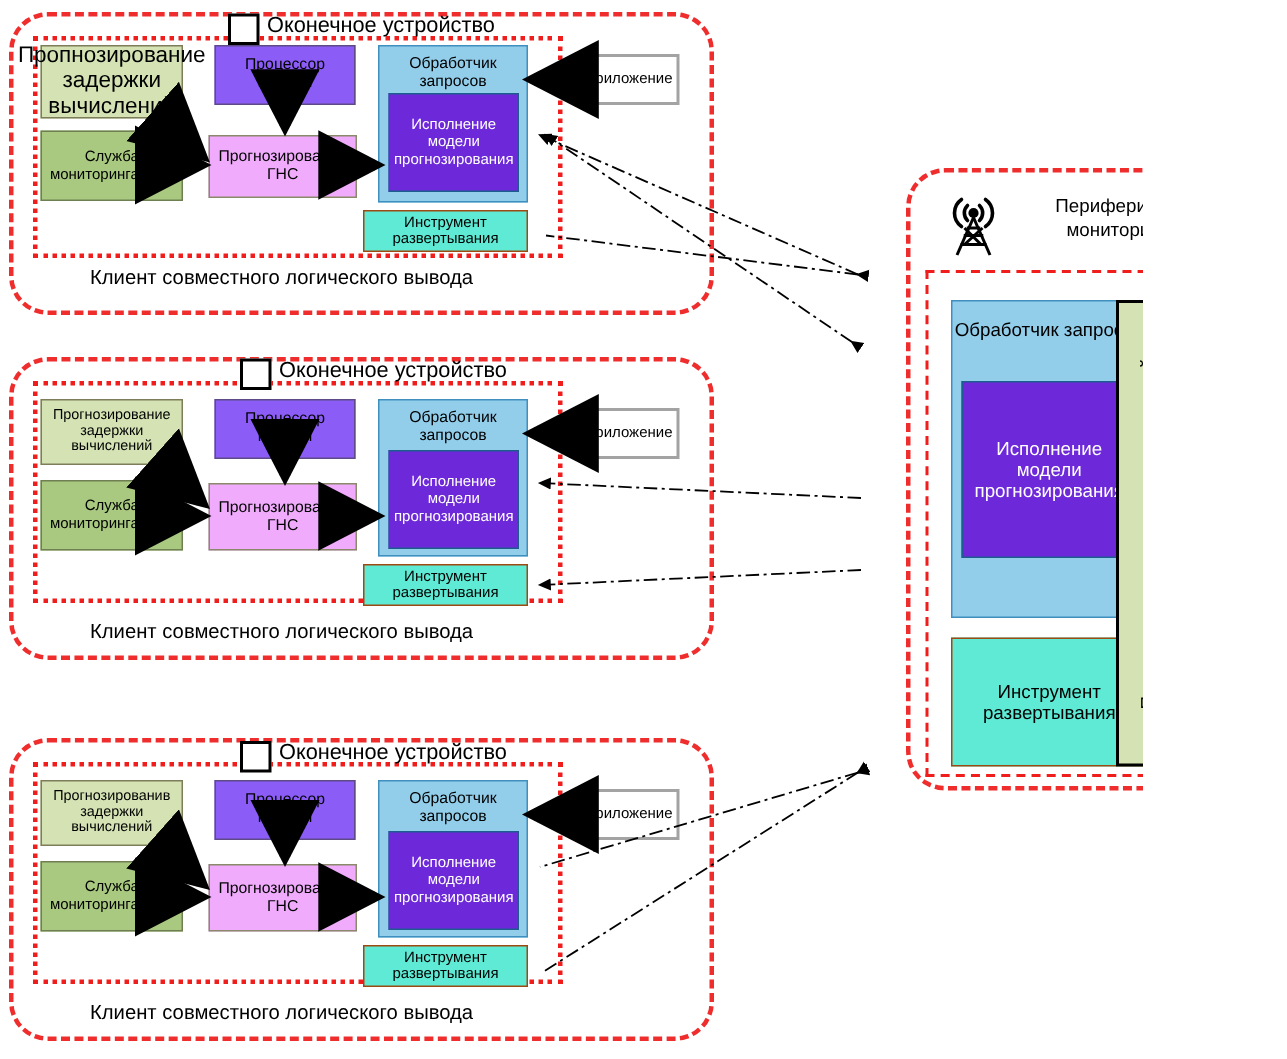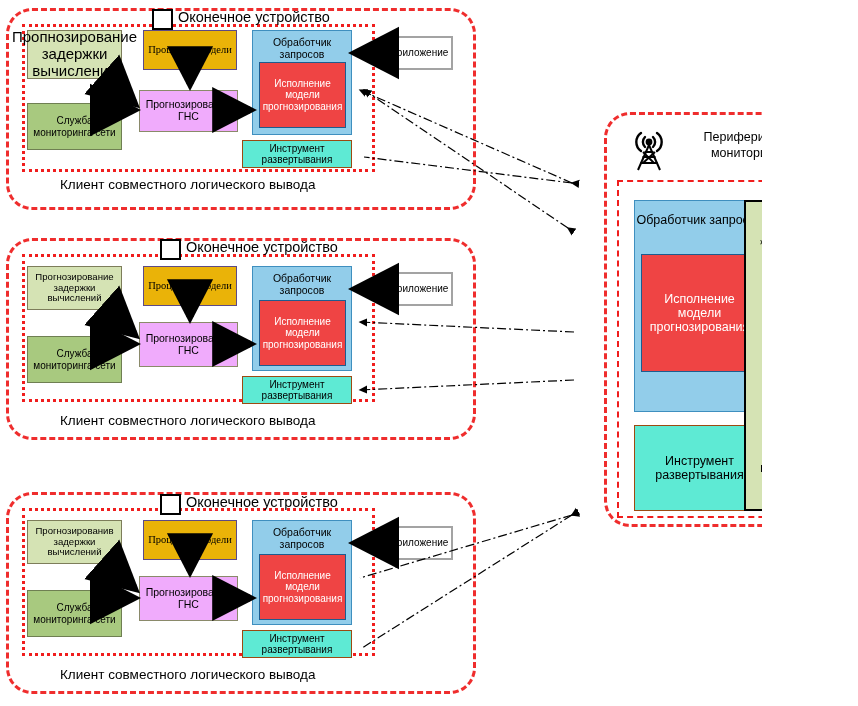--- a/index.html
+++ b/index.html
@@ -29,25 +29,25 @@
     border-radius:26px;
     background:transparent;
   }
   .server-inner{
     border:2px dashed #f01d1d;
     background:transparent;
   }
 
   
   .b-green-light{background:#d5e3b4;border:1px solid #7d7d5a;color:#000;}
-  .b-green{background:#a8c97f;border:1px solid #6f7f52;color:#000;margin-top:16px;}
-  .b-purple{background:#eab308;border:1.5px solid #5d4a86;color:#000;font-family:Liberation Serif, serif;}
+  .b-green{background:#a8c97f;border:1px solid #6f7f52;color:#000;}
+  .b-purple{background:#8b5cf6;border:1.5px solid #5d4a86;color:#000;}
   .b-cream{background:#f0abfc;border:1px solid #8a8a6a;color:#000;}
   .b-bluelight{background:#92cdea;border:1.5px solid #3f8fbf;color:#000;}
-  .b-bluedark{background:#ef4444;border:1px solid #1d5c8f;color:#fff;}
+  .b-bluedark{background:#6d28d9;border:1px solid #1d5c8f;color:#fff;}
   .b-orange{background:#5eead4;border:1.5px solid #9c4a12;color:#000;}
   .b-white{background:#ffffff;border:2px solid #a3a3a3;color:#000;}
 
   .lbl{position:absolute;color:#000;white-space:nowrap;}
   .vert{writing-mode:vertical-rl;transform:rotate(180deg);}
 
   svg.ovl{position:absolute;left:0;top:0;width:858px;height:706px;pointer-events:none;}
 
   .sq-legend{position:absolute;border:2.5px solid #000;background:#fff;}
 </style>

